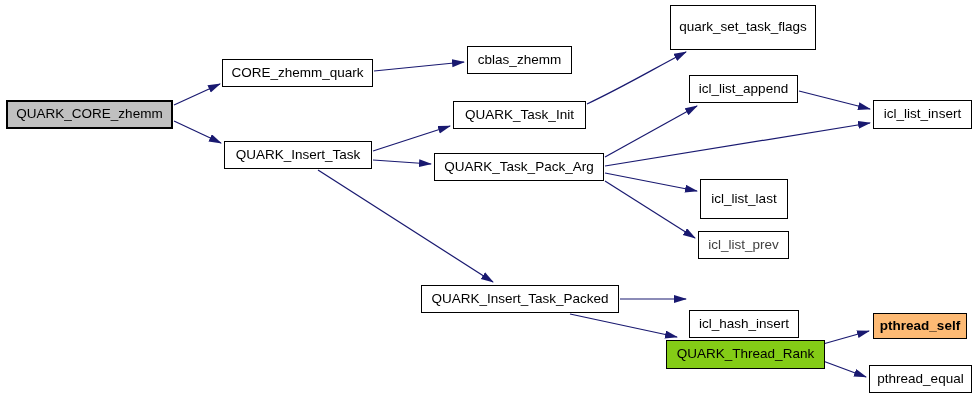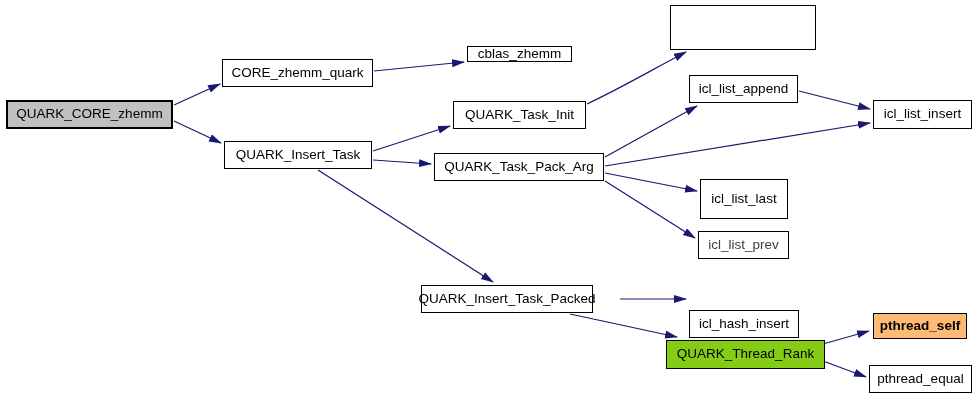--- a/index.html
+++ b/index.html
@@ -75,47 +75,48 @@
         <path d="M823,361 L866,377" fill="none" stroke="#191970" stroke-width="1.2" marker-end="url(#arrowhead)"></path>
       </g>
   </svg>
   <div id="nodes">
       <div class="node highlighted" style="left: 6px; top: 100px; width: 167px; height: 29px; background: rgb(192, 192, 192); border-color: rgb(0, 0, 0); color: rgb(0, 0, 0);">
         <span class="node-line">QUARK_CORE_zhemm</span>
       </div>
       <div class="node" style="left: 222px; top: 59px; width: 151px; height: 28px; background: rgb(255, 255, 255); border-color: rgb(0, 0, 0); color: rgb(0, 0, 0);">
         <span class="node-line">CORE_zhemm_quark</span>
       </div>
-      <div class="node" style="left: 467px; top: 46px; width: 105px; height: 16px; background: rgb(255, 255, 255); border-color: rgb(0, 0, 0); color: rgb(0, 0, 0);">
+      <div class="node" style="left: 467px; top: 46px; width: 105px; height: 28px; background: rgb(255, 255, 255); border-color: rgb(0, 0, 0); color: rgb(0, 0, 0);">
         <span class="node-line">cblas_zhemm</span>
       </div>
       <div class="node" style="left: 224px; top: 141px; width: 148px; height: 28px; background: rgb(255, 255, 255); border-color: rgb(0, 0, 0); color: rgb(0, 0, 0);">
         <span class="node-line">QUARK_Insert_Task</span>
       </div>
       <div class="node" style="left: 453px; top: 101px; width: 133px; height: 28px; background: rgb(255, 255, 255); border-color: rgb(0, 0, 0); color: rgb(0, 0, 0);">
         <span class="node-line">QUARK_Task_Init</span>
       </div>
       <div class="node" style="left: 434px; top: 153px; width: 170px; height: 28px; background: rgb(255, 255, 255); border-color: rgb(0, 0, 0); color: rgb(0, 0, 0);">
         <span class="node-line">QUARK_Task_Pack_Arg</span>
       </div>
       <div class="node" style="left: 670px; top: 5px; width: 146px; height: 45px; background: rgb(255, 255, 255); border-color: rgb(0, 0, 0); color: rgb(0, 0, 0);">
+        <span class="node-line">quark_set_task_flags</span>
       </div>
       <div class="node" style="left: 689px; top: 75px; width: 109px; height: 28px; background: rgb(255, 255, 255); border-color: rgb(0, 0, 0); color: rgb(0, 0, 0);">
         <span class="node-line">icl_list_append</span>
       </div>
       <div class="node" style="left: 873px; top: 100px; width: 99px; height: 29px; background: rgb(255, 255, 255); border-color: rgb(0, 0, 0); color: rgb(0, 0, 0);">
         <span class="node-line">icl_list_insert</span>
       </div>
       <div class="node" style="left: 700px; top: 179px; width: 88px; height: 40px; background: rgb(255, 255, 255); border-color: rgb(0, 0, 0); color: rgb(0, 0, 0);">
         <span class="node-line">icl_list_last</span>
       </div>
       <div class="node" style="left: 698px; top: 231px; width: 91px; height: 28px; background: rgb(255, 255, 255); border-color: rgb(0, 0, 0); color: #404040;">
         <span class="node-line">icl_list_prev</span>
       </div>
-      <div class="node" style="left: 421px; top: 285px; width: 172px; height: 28px; background: rgb(255, 255, 255); border-color: rgb(0, 0, 0); color: rgb(0, 0, 0);">
+      <div class="node" style="left: 421px; top: 285px; width: 198px; height: 28px; background: rgb(255, 255, 255); border-color: rgb(0, 0, 0); color: rgb(0, 0, 0);">
         <span class="node-line">QUARK_Insert_Task_Packed</span>
       </div>
       <div class="node" style="left: 689px; top: 285px; width: 110px; height: 28px; background: rgb(255, 255, 255); border-color: rgb(0, 0, 0); color: rgb(0, 0, 0); margin-top: 25px;">
         <span class="node-line">icl_hash_insert</span>
       </div>
       <div class="node" style="left: 666px; top: 340px; width: 159px; height: 29px; background: #84cc16; border-color: rgb(0, 0, 0); color: rgb(0, 0, 0);">
         <span class="node-line">QUARK_Thread_Rank</span>
       </div>
       <div class="node" style="left: 873px; top: 313px; width: 94px; height: 26px; background: #fdba74; border-color: rgb(0, 0, 0); color: rgb(0, 0, 0); font-weight: bold;">
         <span class="node-line">pthread_self</span>

